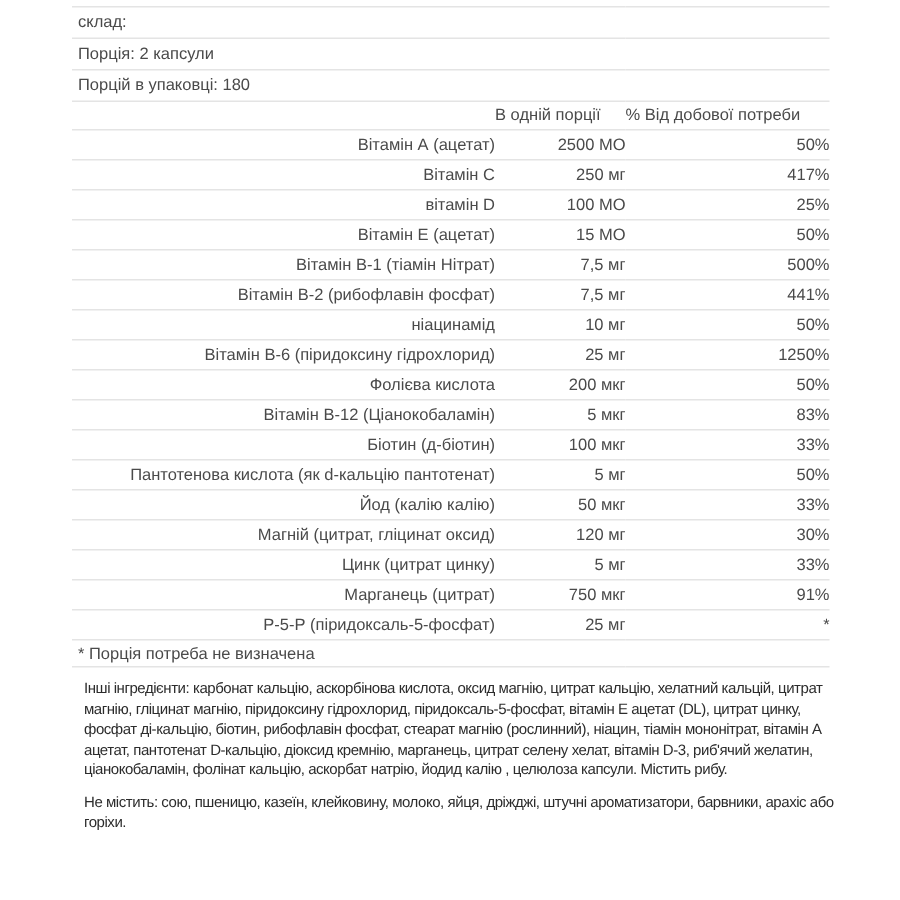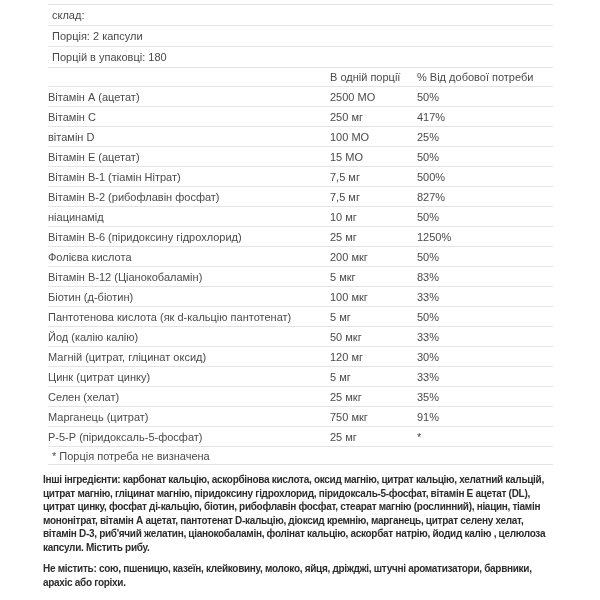--- a/index.html
+++ b/index.html
@@ -26,29 +26,29 @@
     font-weight:normal;
     color:#4a4a4a;
     text-align:left;
     vertical-align:middle;
     padding:0;
     white-space:nowrap;
     overflow:hidden;
   }
   tr.info-row td{height:20px;padding-left:4px;}
   tr.header-row th{height:18px;}
-  tr.data-row td{height:19px;}
+  tr.data-row td{height:19px;text-align:right;}
   td.name, th.name{padding-left:4px;}
   tr.footnote-row td{height:17px;padding-left:4px;}
 
   .notes{margin-top:8px;width:514px;}
   .notes p{
-    margin:0 0 8px 0;
+    margin:0 0 8px 13px;
     font-size:10px;
-    font-weight:bold;
+    font-weight:normal;
     line-height:13.5px;
     letter-spacing:-0.3px;
     color:#2c2c2c;
   }
 </style>
 </head>
 <body>
 
 <div class="page">
 
@@ -96,21 +96,21 @@
           <td>50%</td>
         </tr>
         <tr class="data-row">
           <td class="name">Вітамін В-1 (тіамін Нітрат)</td>
           <td>7,5 мг</td>
           <td>500%</td>
         </tr>
         <tr class="data-row">
           <td class="name">Вітамін В-2 (рибофлавін фосфат)</td>
           <td>7,5 мг</td>
-          <td>827%</td>
+          <td>441%</td>
         </tr>
         <tr class="data-row">
           <td class="name">ніацинамід</td>
           <td>10 мг</td>
           <td>50%</td>
         </tr>
         <tr class="data-row">
           <td class="name">Вітамін В-6 (піридоксину гідрохлорид)</td>
           <td>25 мг</td>
           <td>1250%</td>
@@ -144,25 +144,20 @@
           <td class="name">Магній (цитрат, гліцинат оксид)</td>
           <td>120 мг</td>
           <td>30%</td>
         </tr>
         <tr class="data-row">
           <td class="name">Цинк (цитрат цинку)</td>
           <td>5 мг</td>
           <td>33%</td>
         </tr>
         <tr class="data-row">
-          <td class="name">Селен (хелат)</td>
-          <td>25 мкг</td>
-          <td>35%</td>
-        </tr>
-        <tr class="data-row">
           <td class="name">Марганець (цитрат)</td>
           <td>750 мкг</td>
           <td>91%</td>
         </tr>
         <tr class="data-row">
           <td class="name">Р-5-Р (піридоксаль-5-фосфат)</td>
           <td>25 мг</td>
           <td>*</td>
         </tr>
       </tbody>

